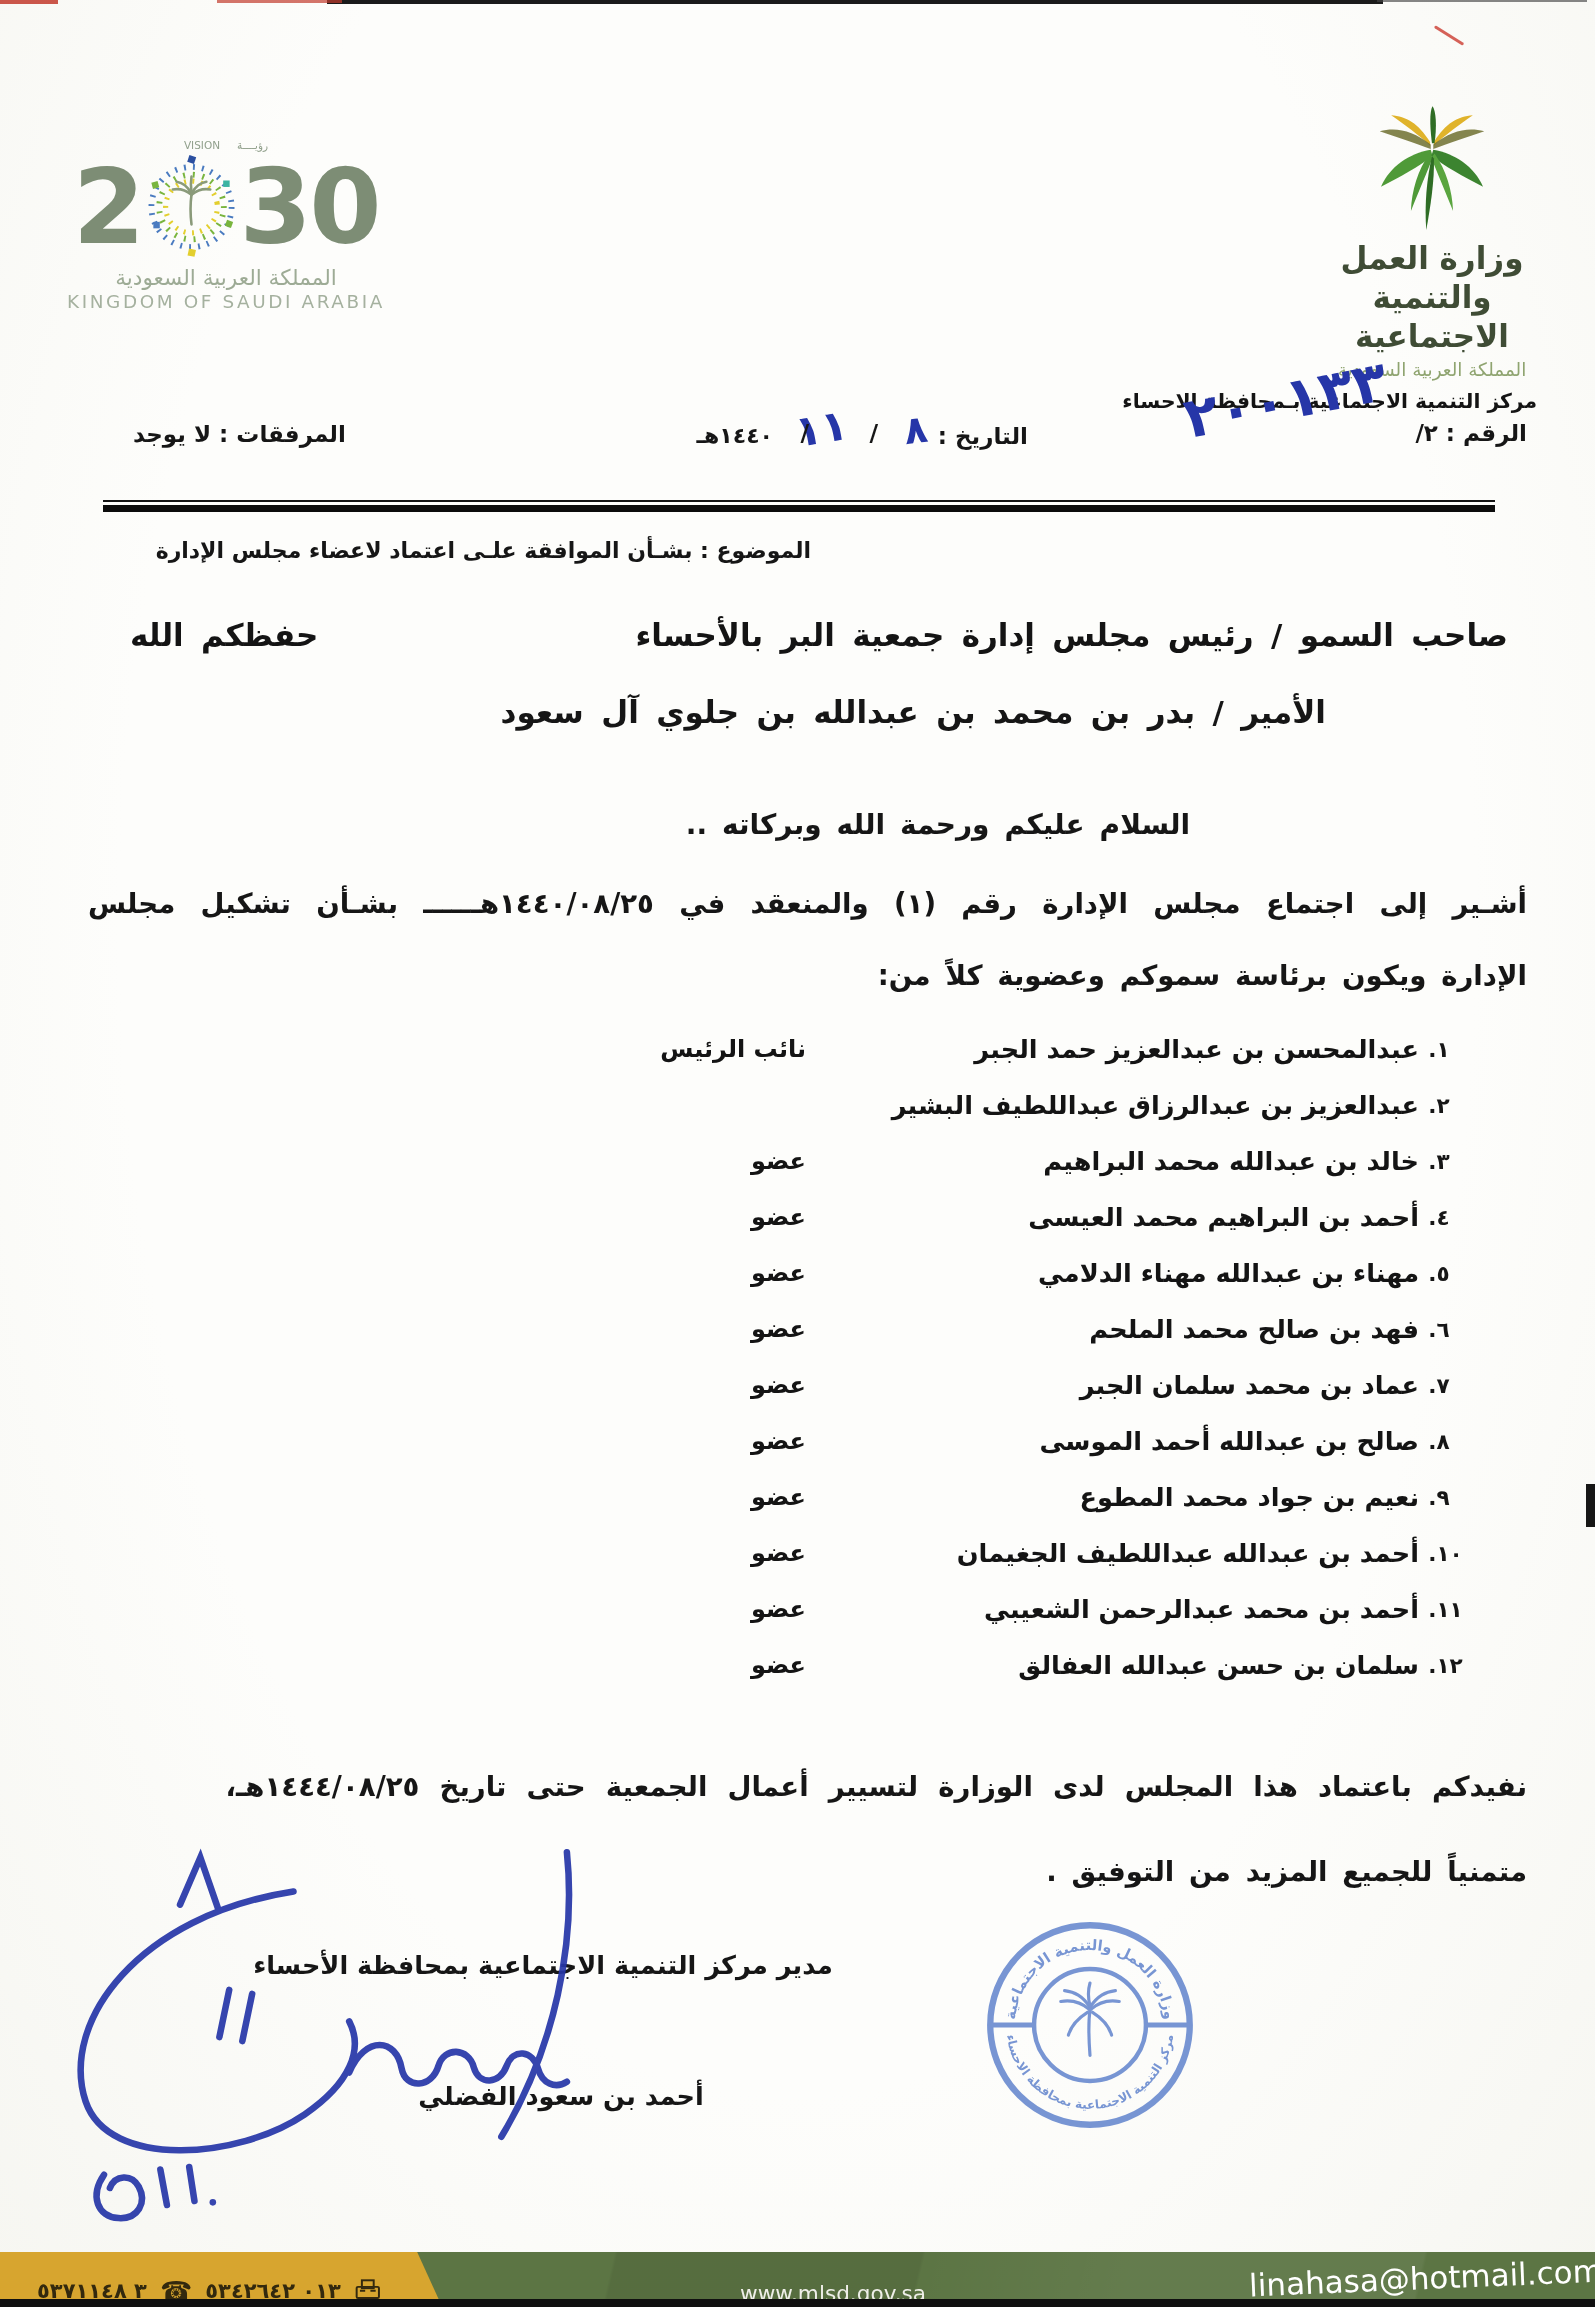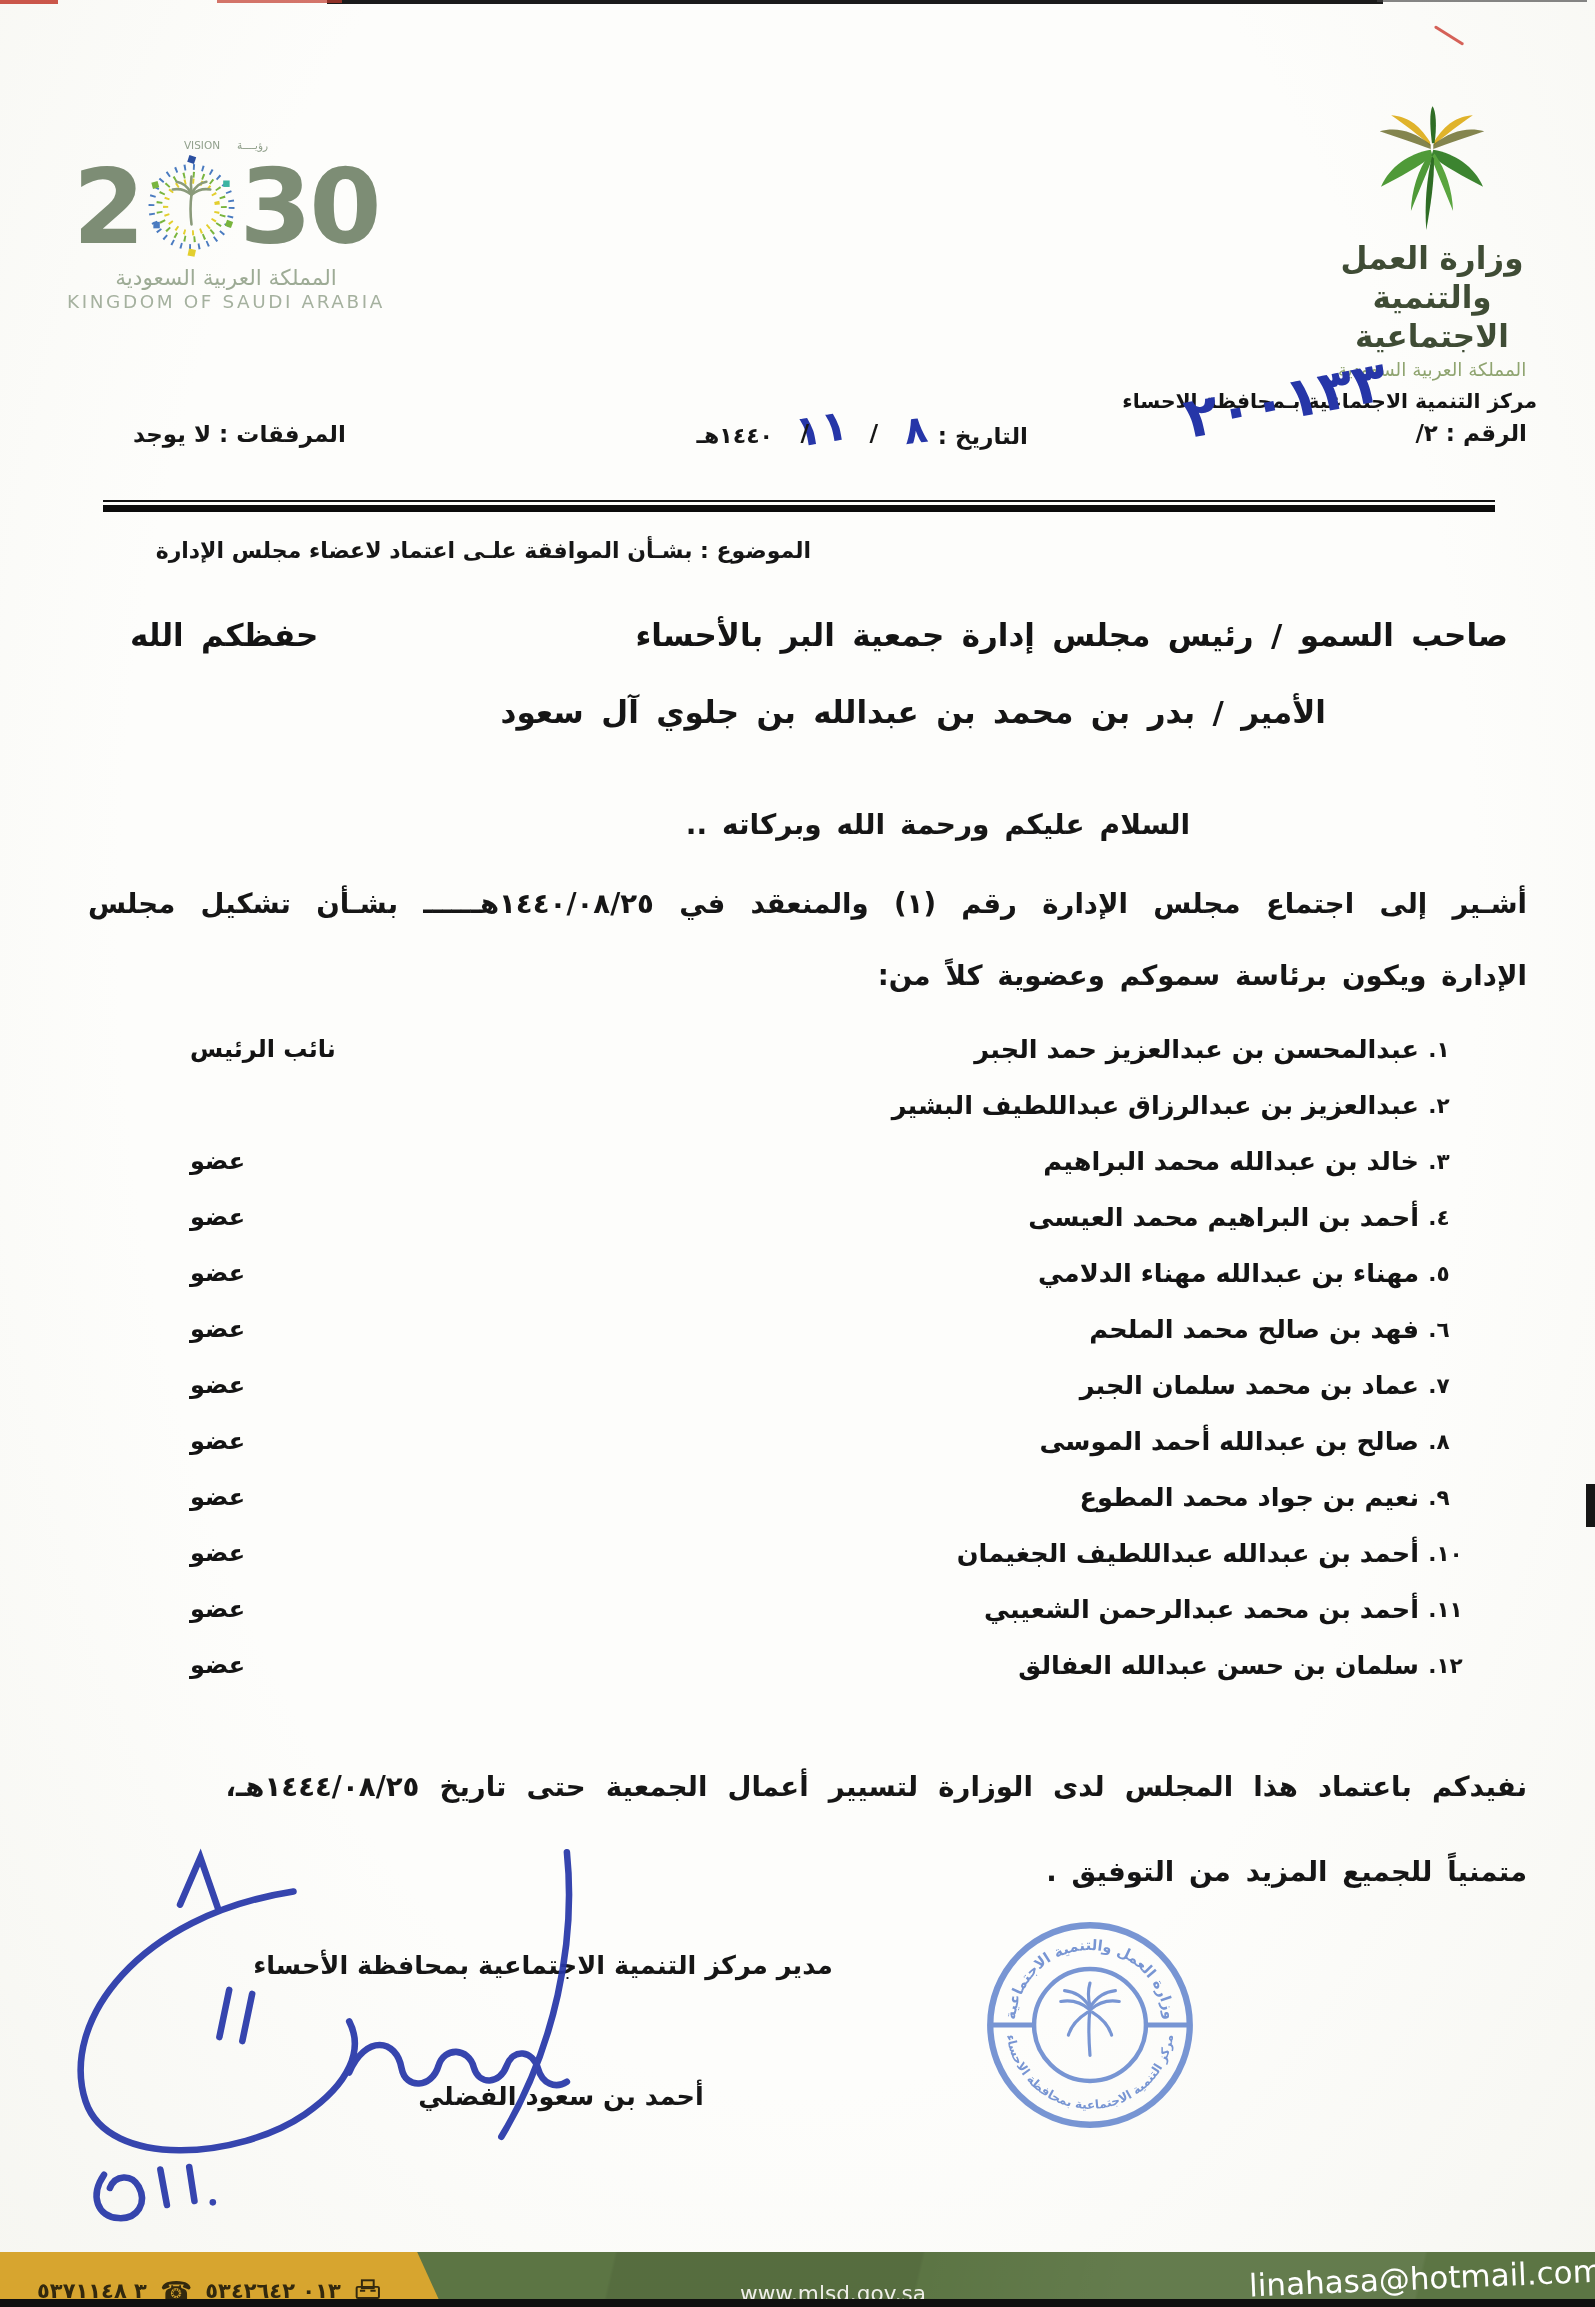--- a/index.html
+++ b/index.html
@@ -62,21 +62,21 @@
 
   
   .para1 { top:887px; right:68px; font-size:27.6px; word-spacing:15.7px; }
   .para2 { top:959px; right:68px; font-size:27.6px; word-spacing:5.2px; }
 
   
   .members { top:1021px; left:112px; width:1364px; }
   .mrow { display:flex; align-items:center; height:56px; direction:rtl; }
   .mno { width:56px; font-size:21.6px; font-weight:bold; color:#161616; text-align:left; padding-left:9.2px; }
   .mname { width:613px; font-size:25.6px; font-weight:bold; color:#141414; text-align:right; white-space:nowrap; }
-  .mrole { flex:1; text-align:left; font-size:24px; font-weight:bold; color:#141414; padding-left:79px; }
+  .mrole { flex:1; text-align:right; font-size:24px; font-weight:bold; color:#141414; padding-left:79px; }
 
   
   .close1 { top:1770px; right:68px; font-size:27.6px; word-spacing:10.5px; }
   .close2 { top:1855px; right:68px; font-size:27.6px; word-spacing:5.2px; }
 
   
   .sig-title { top:1950px; left:139px; width:810px; text-align:center; font-size:25.6px; }
   .sig-name { top:2081px; left:362px; width:400px; text-align:center; font-size:25.6px; }
   .sig-strokes { top:1805px; left:42px; }
   .stamp { top:1917px; left:983px; opacity:.82; }

